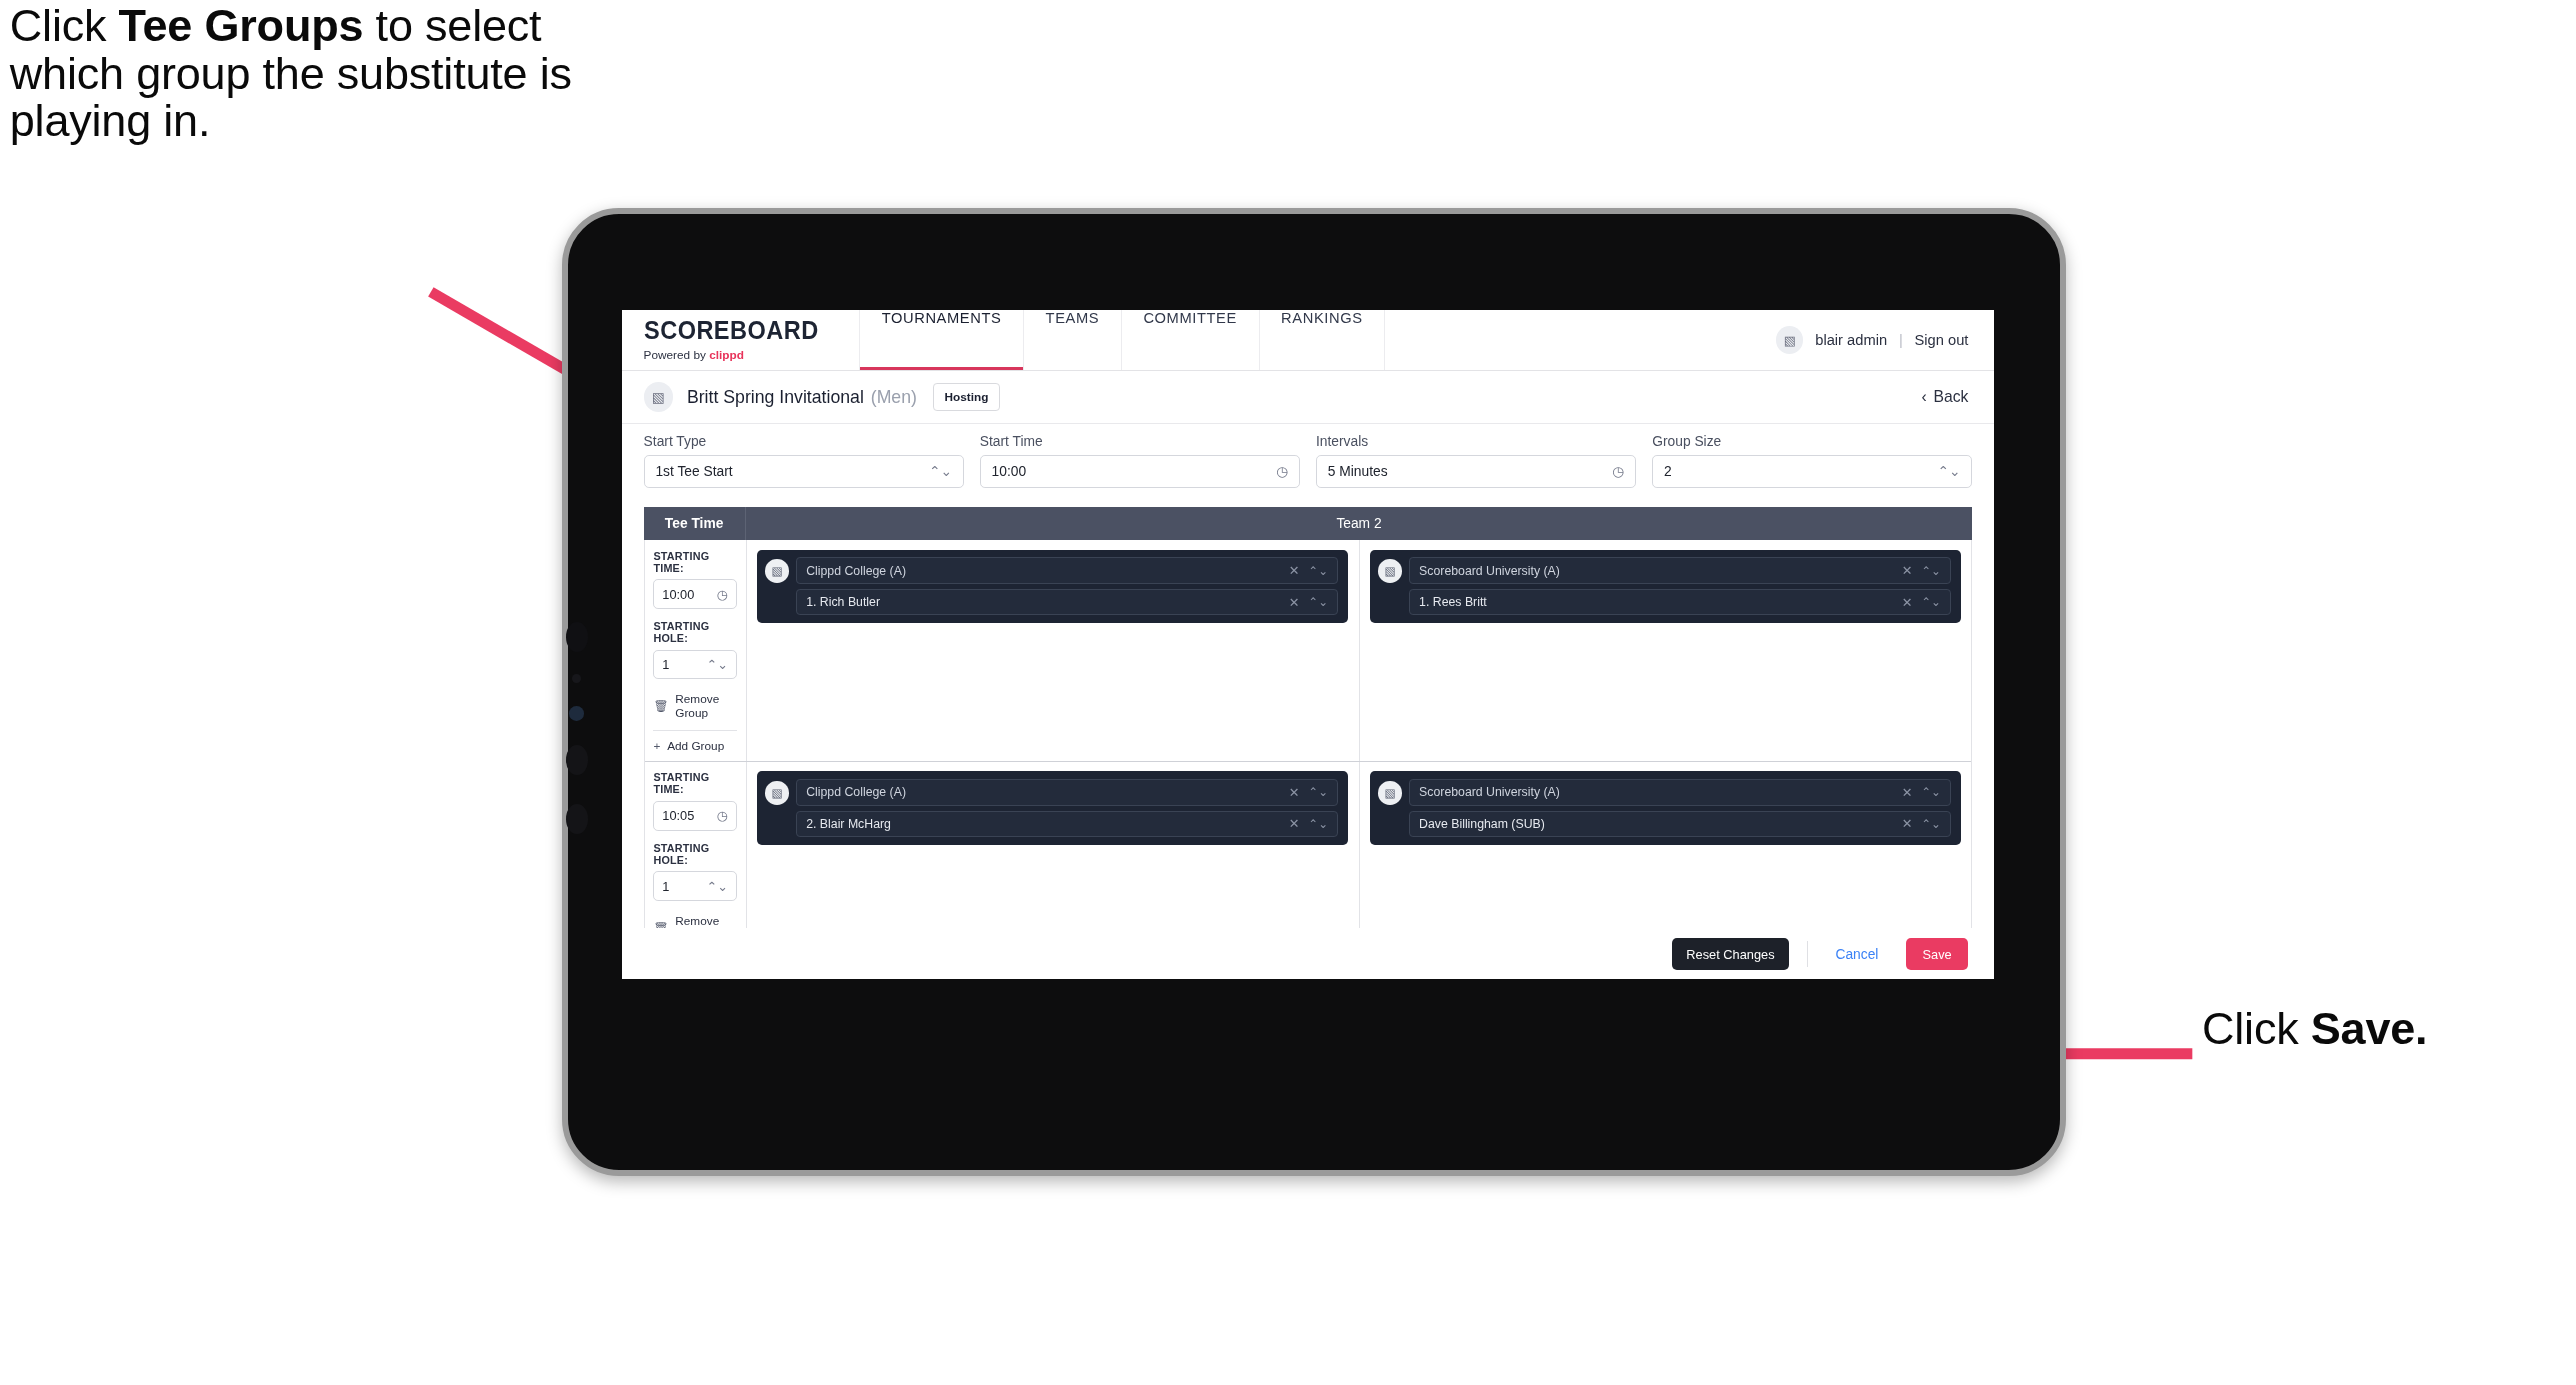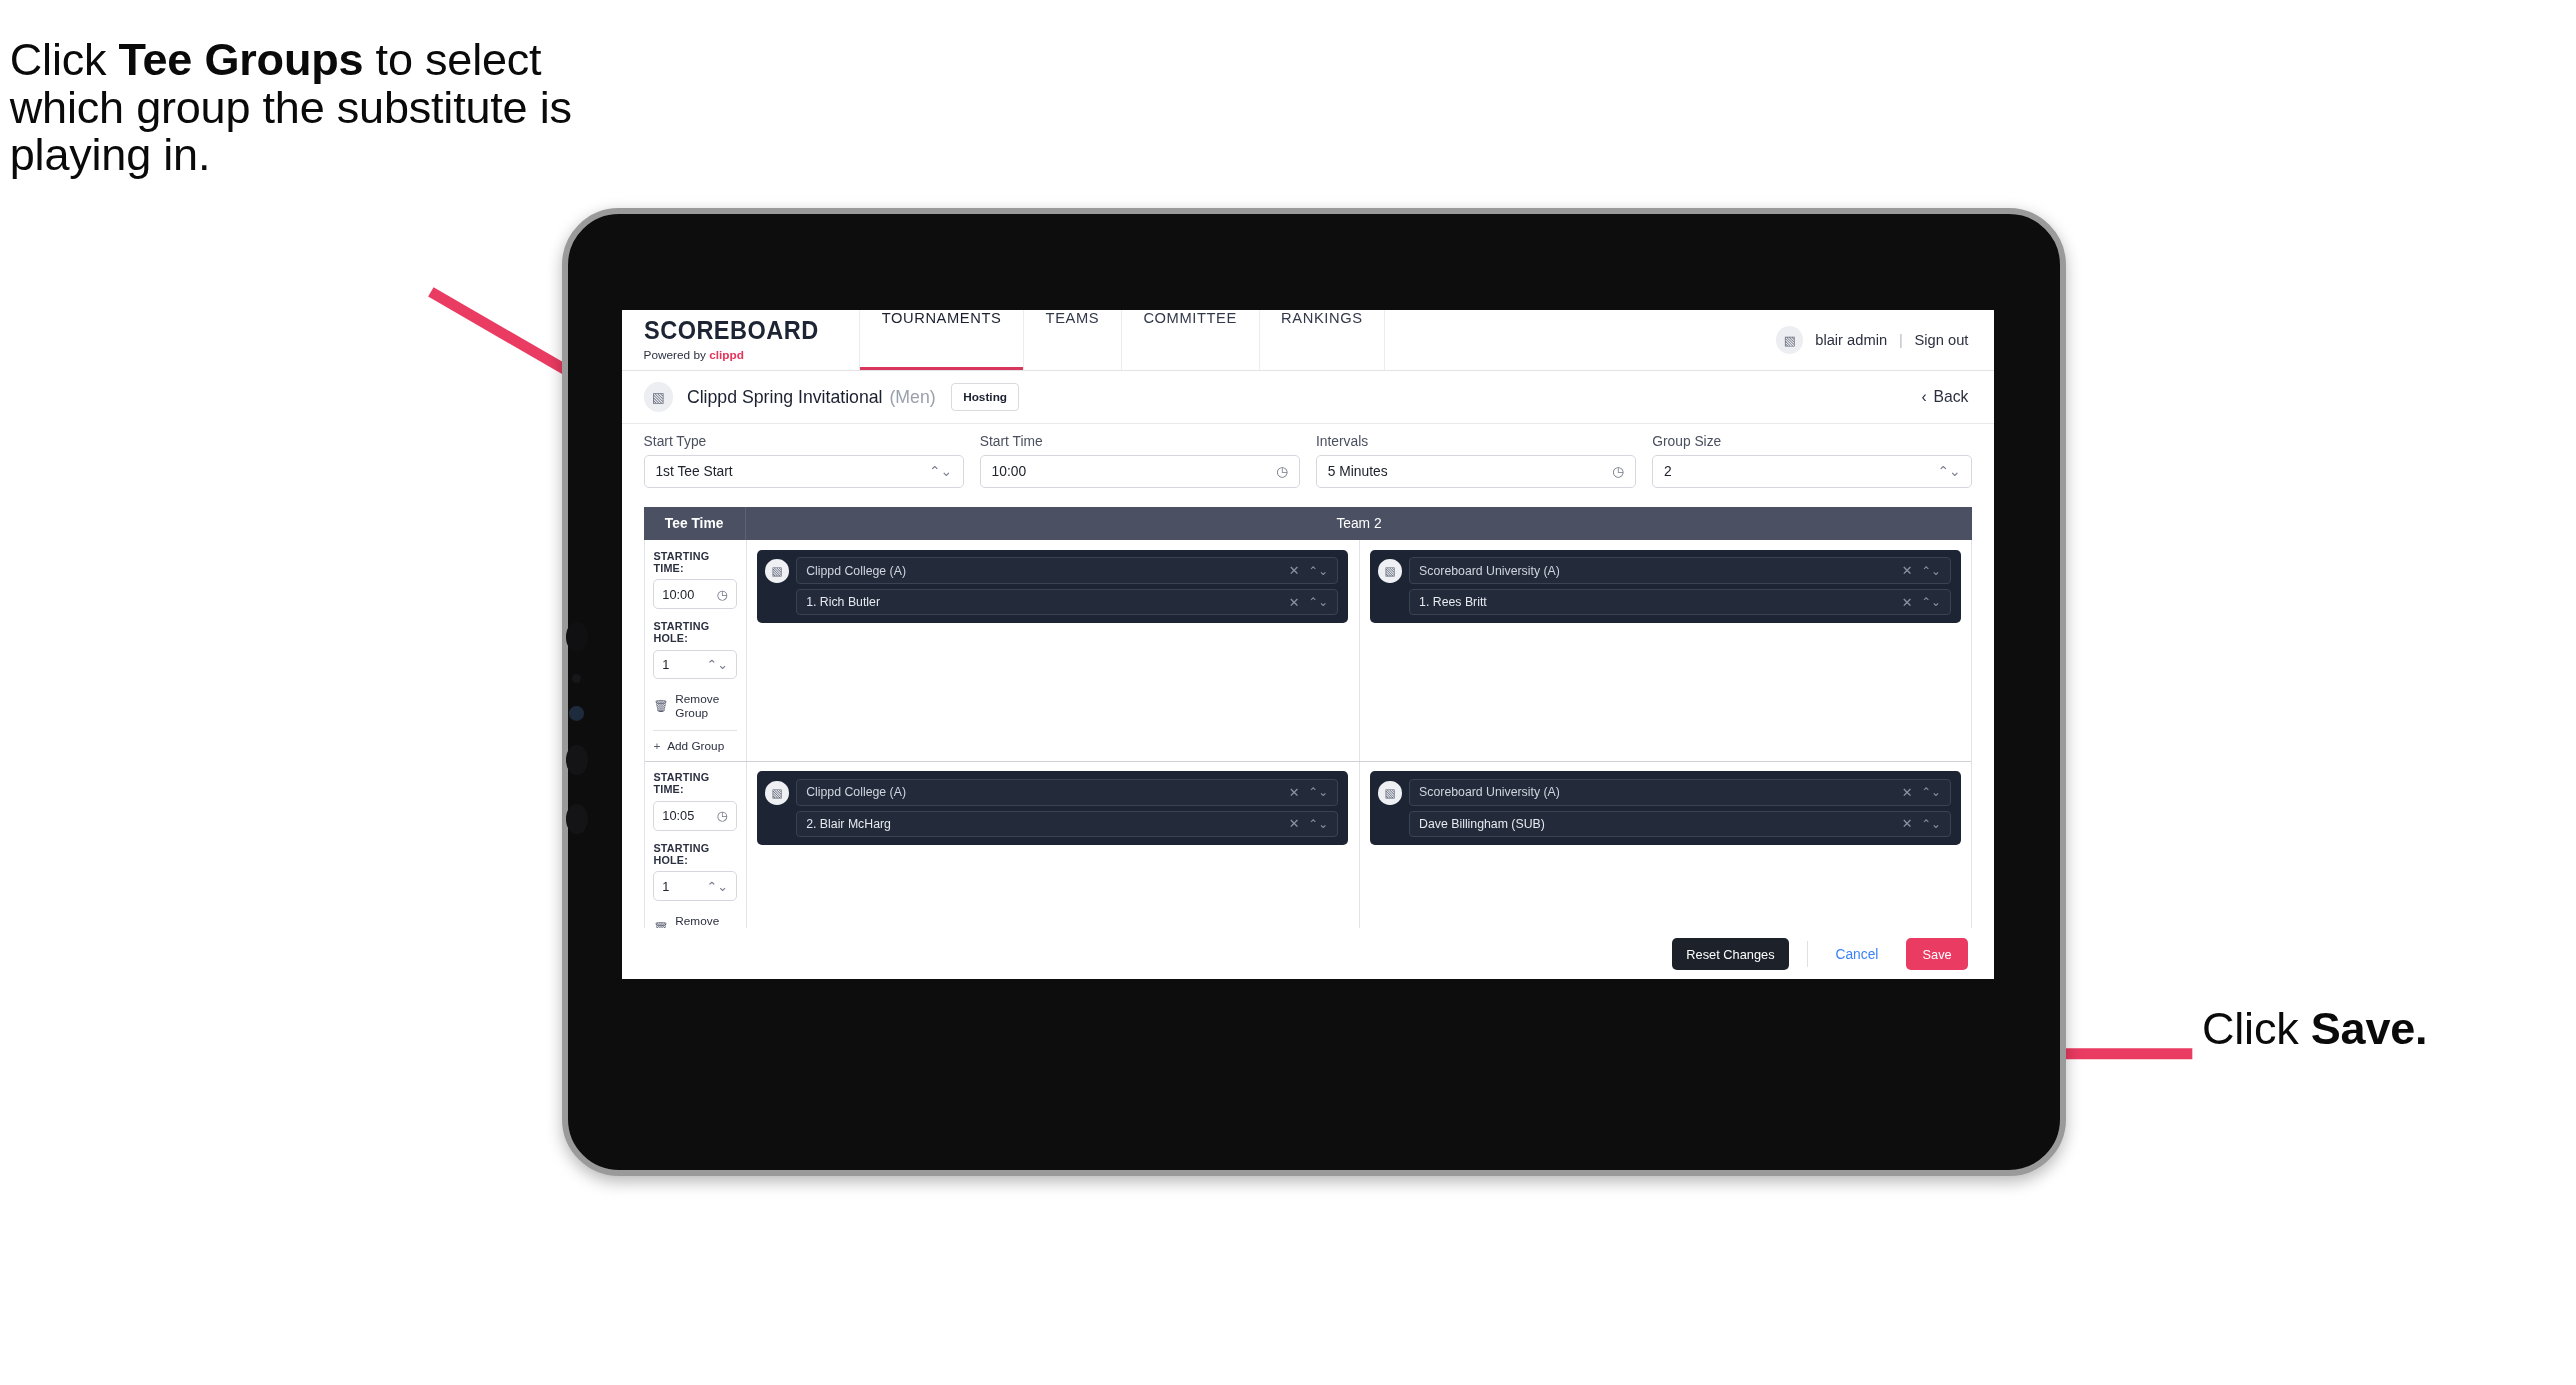--- a/index.html
+++ b/index.html
@@ -13,21 +13,21 @@
 
   
   .anno {
     position: absolute;
     color: #0a0a0a;
     font-size: 45px;
     line-height: 1.06;
     letter-spacing: -0.2px;
   }
   .anno b { font-weight: 700; }
-  #anno-tee-groups { left: 9.8px; top: 36px; width: 590px; }
+  #anno-tee-groups { left: 9.8px; top: 2px; width: 590px; }
   #anno-note { left: 9.8px; top: 674px; width: 570px; font-weight: 700; line-height: 1.06; }
   #anno-save { left: 2202px; top: 1005px; width: 364px; font-size: 45px; }
 
   svg.arrow { position: absolute; overflow: visible; pointer-events: none; }
   #arrow-1 { left: 0; top: 0; width: 2576px; height: 1385px; }
 
   
   #tablet {
     position: absolute;
     left: 562px; top: 208px;
@@ -303,21 +303,21 @@
           <span>blair admin</span>
           <span class="sep">|</span>
           <span class="linkish">Sign out</span>
         </div>
       </div>
 
       <div id="subhead">
         <div id="tourn-icon">
           <span style="font-size:13.8px">▧</span>
         </div>
-        <span id="tourn-name">Clippd Spring Invitational</span>
+        <span id="tourn-name">Britt Spring Invitational</span>
         <span id="tourn-gender">(Men)</span>
         <span id="hosting-badge">Hosting</span>
         <div id="back-btn">
           <span>‹</span>
           <span>Back</span>
         </div>
       </div>
 
       <div id="settings-row">
 

